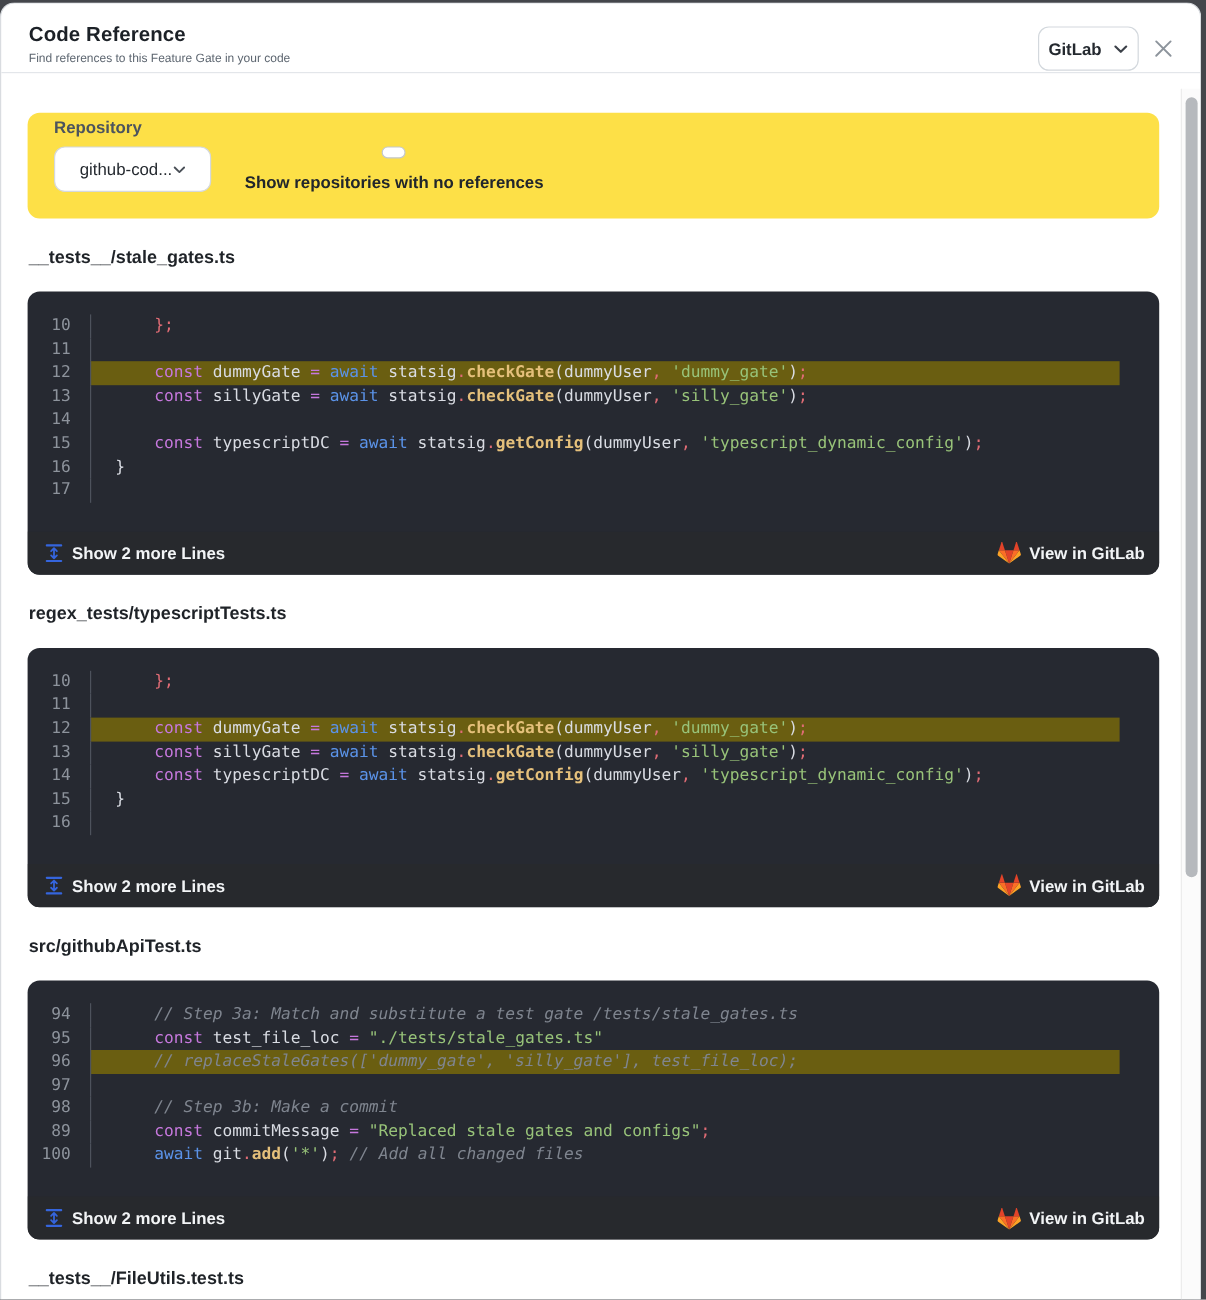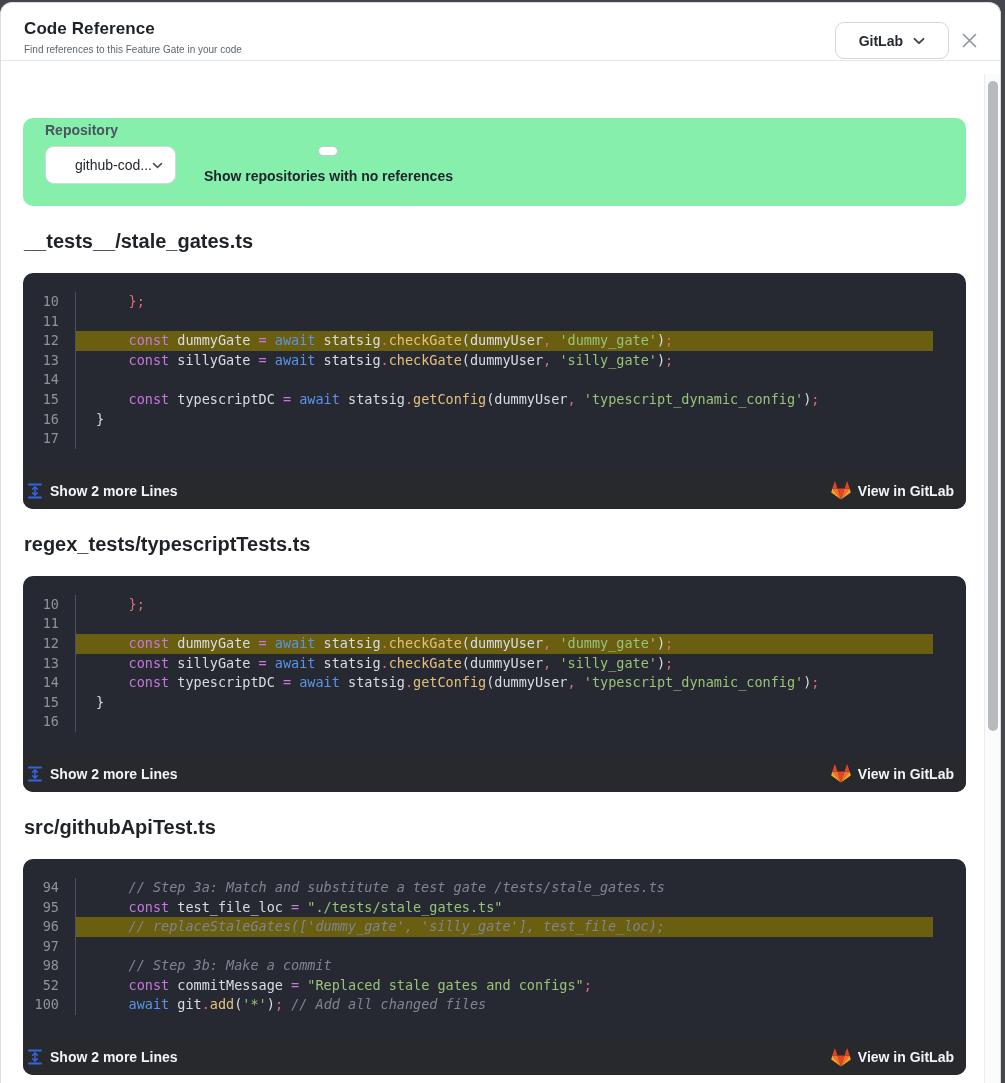--- a/index.html
+++ b/index.html
@@ -7,60 +7,60 @@
   body { background:#44464b; font-family:"Liberation Sans", sans-serif; position:relative; }
 
   .modal { position:absolute; top:2px; left:0; right:4px; bottom:0; background:#ffffff;
            border:1px solid #d9dce0; border-bottom:none; border-radius:12px 12px 0 0; overflow:hidden; }
 
   
   .modal-header { position:relative; height:58px; border-bottom:1px solid #e3e6ea; padding:16px 24px 0 23px; }
   .modal-title { font-size:17px; font-weight:700; color:#1c2127; letter-spacing:.1px; }
   .modal-subtitle { font-size:10px; color:#5d6670; margin-top:5px; }
   .header-right { position:absolute; top:19px; right:20px; display:flex; align-items:center; gap:10px; }
-  .provider-btn { display:flex; align-items:center; gap:10px; height:37px; padding:0 23px;
+  .provider-btn { display:flex; align-items:center; gap:10px; height:37px; padding:0 8px;
                   background:#fff; border:1px solid #d3d8dd; border-radius:9px; cursor:pointer;
                   font-size:14px; font-weight:600; color:#24292f; font-family:inherit; }
   .close-btn { background:none; border:none; cursor:pointer; display:flex; padding:2px; }
 
   
   .content { position:absolute; top:71px; left:0; right:16px; bottom:0; overflow:hidden; padding:20px 18px 0 22px; }
 
   
   .sb-track { position:absolute; top:71px; right:0; bottom:0; width:16px; background:#fbfbfb; border-left:1px solid #ececec; }
   .sb-thumb { position:absolute; top:7px; left:3px; width:10px; height:650px; border-radius:6px; background:#b6b9bd; }
 
   
-  .filter-bar { background:#86efac; border-radius:10px; padding:17px 22px 22px 22px; display:flex; align-items:flex-end; gap:18px; height:88px;margin-top:24px; }
+  .filter-bar { background:#fde047; border-radius:10px; padding:17px 22px 22px 22px; display:flex; align-items:flex-end; gap:18px; height:88px; }
   .filter-group { display:flex; flex-direction:column; gap:8px; }
   .filter-label { font-size:14px; font-weight:600; color:#4c545e; }
   .select { width:131px; height:38px; background:#fff; border:1px solid #d4d8dd; border-radius:9px;
-            display:flex; align-items:center; justify-content:flex-end; padding:0 12px; cursor:pointer; }
+            display:flex; align-items:center; justify-content:center; padding:0 12px; cursor:pointer; }
   .select .val { font-size:14px; color:#24292f; }
   .checkbox-row { display:flex; align-items:center; gap:12px; margin-left:10px; height:38px;flex-direction:column; }
   .checkbox { width:20px; height:20px; border:1.5px solid #c3c8ce; border-radius:5px; background:#fff; cursor:pointer; }
   .checkbox-label { font-size:14px; font-weight:700; color:#21262c; }
 
   
-  .file-heading { font-size:20px; font-weight:700; color:#1f2328; margin:24px 0 0 1px; }
+  .file-heading { font-size:15px; font-weight:700; color:#1f2328; margin:24px 0 0 1px; }
   .code-block { margin-top:20px; border-radius:10px; overflow:hidden; background:var(--codebg,#262931); }
   .code-lines { padding:19px 15px 24px 0; font-family:"DejaVu Sans Mono","Liberation Mono",monospace; font-size:13.5px; }
   .code-row { display:flex; height:19.6px; line-height:19.6px; }
   .ln { flex:0 0 52px; text-align:right; padding-right:16px; color:var(--lnum,#8d939c); user-select:none; }
   .code { flex:1; border-left:1px solid #4d525c; padding-left:20px; margin-right:18px; white-space:pre; color:var(--txt,#d9dce3); }
   .code-row.hl .code { background:var(--hlbg,#6a5e11); }
   .tok-kw  { color:var(--kw,#c678dd); }
   .tok-kw2 { color:var(--kw2,#5b93e8); }
-  .tok-fn  { color:var(--fn,#e5c07b); }
+  .tok-fn  { color:var(--fn,#e5c07b);font-weight:bold; }
   .tok-str { color:var(--str,#98c379); }
   .tok-cmt { color:var(--cmt,#7f858f); font-style:italic; }
   .tok-pun { color:var(--pun,#e06c75); }
   .tok-txt { color:var(--txt,#d9dce3); }
 
-  .code-footer { height:36px; background:var(--footbg,#27292d); display:flex; align-items:center; justify-content:space-between; padding:0 12px 0 4px;gap:28px; }
+  .code-footer { height:36px; background:var(--footbg,#27292d); display:flex; align-items:center; justify-content:space-between; padding:0 12px 0 14px;gap:28px; }
   .show-more-btn, .view-gitlab-btn { display:flex; align-items:center; gap:7px; background:none; border:none; cursor:pointer;
             font-family:inherit; font-size:14px; font-weight:700; color:#f2f4f6; }
 
   .partial-heading { margin-top:24px; }
 </style>
 </head>
 <body>
 
 <div class="modal">
 
@@ -247,21 +247,21 @@
               </div>
               <div class="code-row">
                 <span class="ln">97</span>
                 <span class="code"></span>
               </div>
               <div class="code-row">
                 <span class="ln">98</span>
                 <span class="code"><span class="tok-cmt">    // Step 3b: Make a commit</span></span>
               </div>
               <div class="code-row">
-                <span class="ln">52</span>
+                <span class="ln">89</span>
                 <span class="code"><span class="tok-txt">    </span><span class="tok-kw">const</span><span class="tok-txt"> commitMessage </span><span class="tok-kw">=</span><span class="tok-txt"> </span><span class="tok-str">"Replaced stale gates and configs"</span><span class="tok-pun">;</span></span>
               </div>
               <div class="code-row">
                 <span class="ln">100</span>
                 <span class="code"><span class="tok-txt">    </span><span class="tok-kw2">await</span><span class="tok-txt"> git</span><span class="tok-pun">.</span><span class="tok-fn">add</span><span class="tok-txt">(</span><span class="tok-str">'*'</span><span class="tok-txt">)</span><span class="tok-pun">;</span><span class="tok-txt"> </span><span class="tok-cmt">// Add all changed files</span></span>
               </div>
             </div>
             <div class="code-footer">
               <button class="show-more-btn">
                 <span style="display: flex;">

